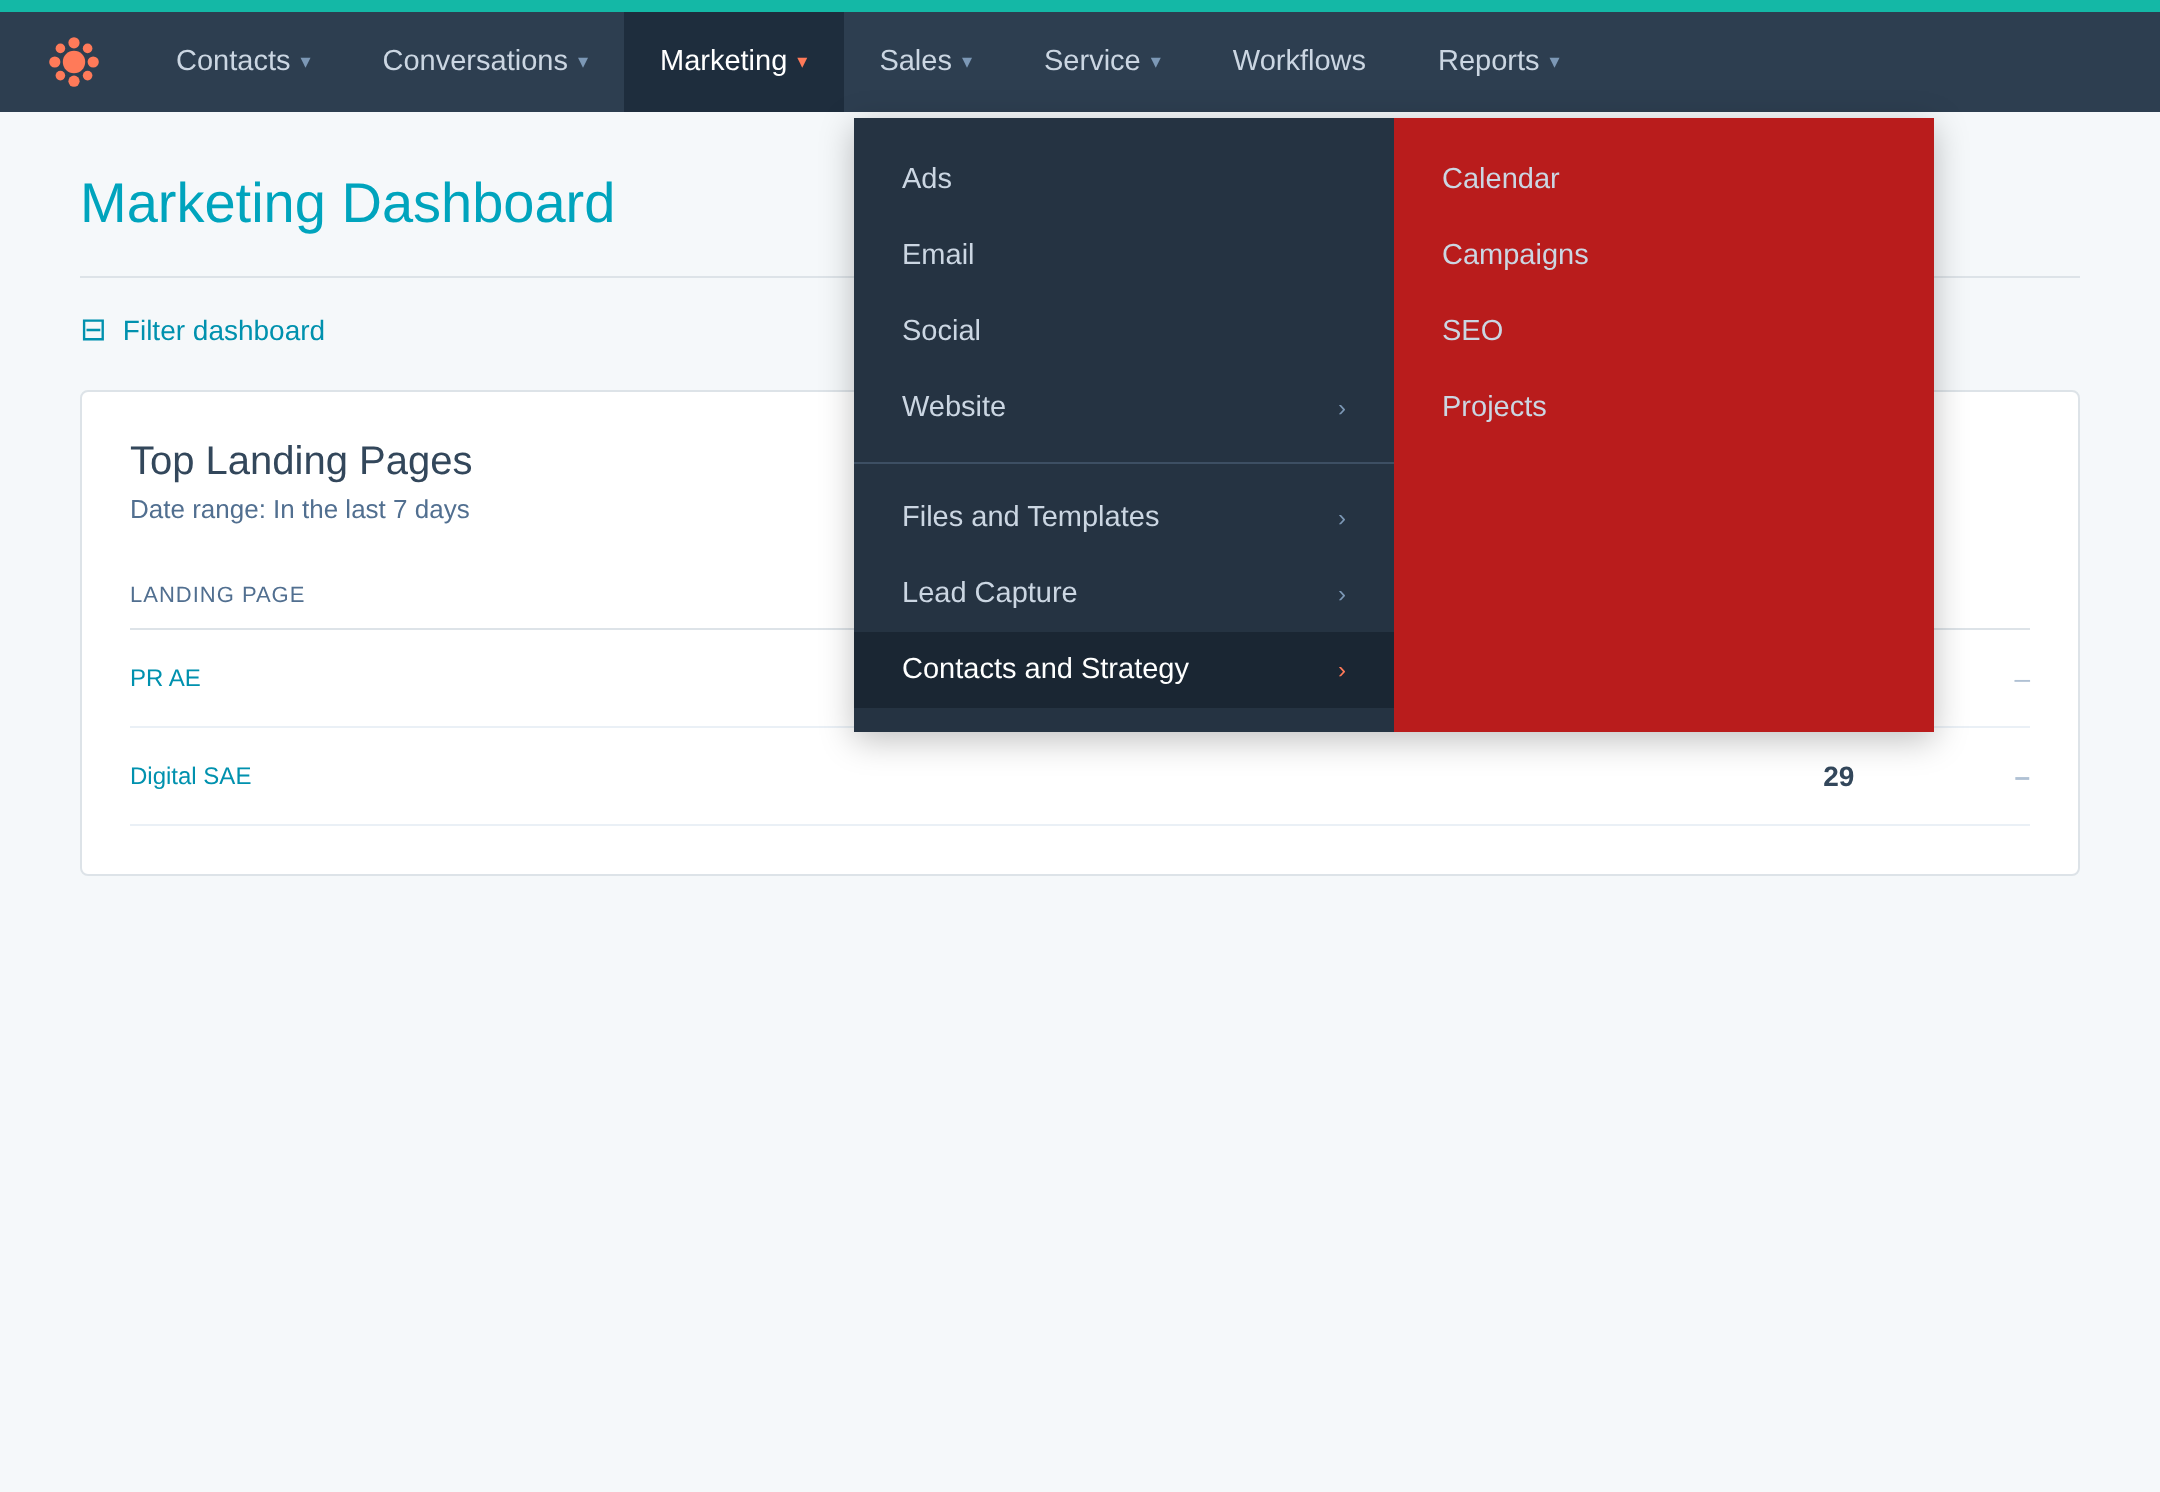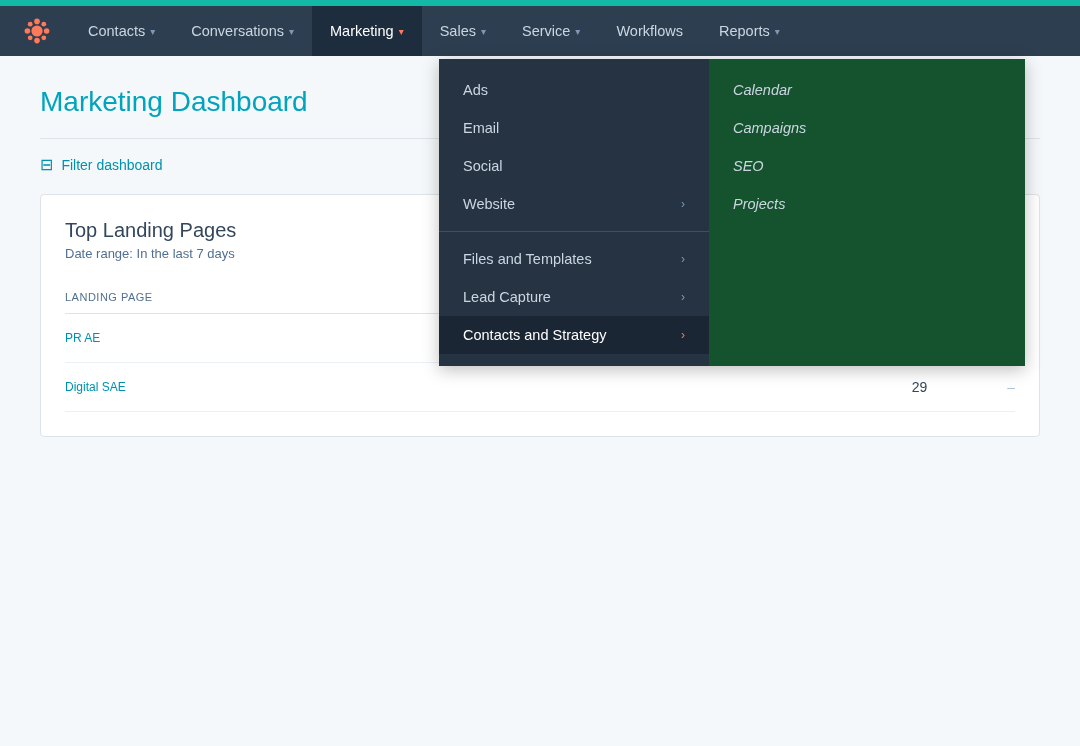--- a/index.html
+++ b/index.html
@@ -74,34 +74,32 @@
     }
 
     
     .dropdown-container {
       position: absolute;
       top: 59px;
       left: 427px;
       display: flex;
       z-index: 200;
       box-shadow: 0 4px 16px rgba(0,0,0,0.25);
-      margin-left: 12px;
     }
 
     .dropdown-left {
       background: #253342;
       width: 270px;
       padding: 12px 0;
     }
 
     .dropdown-right {
-      background: #14532d;
-      width: 316px;
+      background: #b91c1c;
+      width: 270px;
       padding: 12px 0;
-      font-style: italic;
     }
 
     .dropdown-item {
       display: flex;
       align-items: center;
       justify-content: space-between;
       padding: 11px 24px;
       color: #cbd6e2;
       font-size: 14.5px;
       cursor: pointer;
@@ -346,19 +344,19 @@
     <div class="table-row">
       <a class="table-row-link">PR AE</a>
       <div style="display:flex; gap: 80px; align-items:center;">
         <span class="table-row-value">39</span>
         <span class="table-row-dash">–</span>
       </div>
     </div>
 
     <div class="table-row">
       <a class="table-row-link">Digital SAE</a>
-      <div style="display:flex; gap: 80px; align-items:center;">
+      <div style="display:flex; gap: 80px; align-items:center;font-weight:bold;">
         <span class="table-row-value">29</span>
         <span class="table-row-dash">–</span>
       </div>
     </div>
   </div>
 </div>
 
 </body></html>

